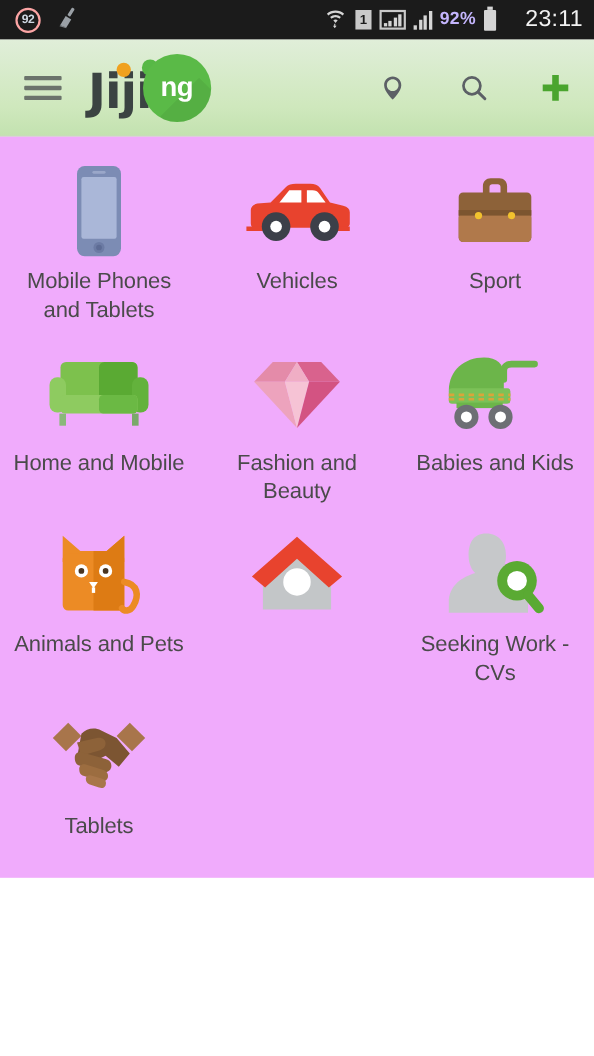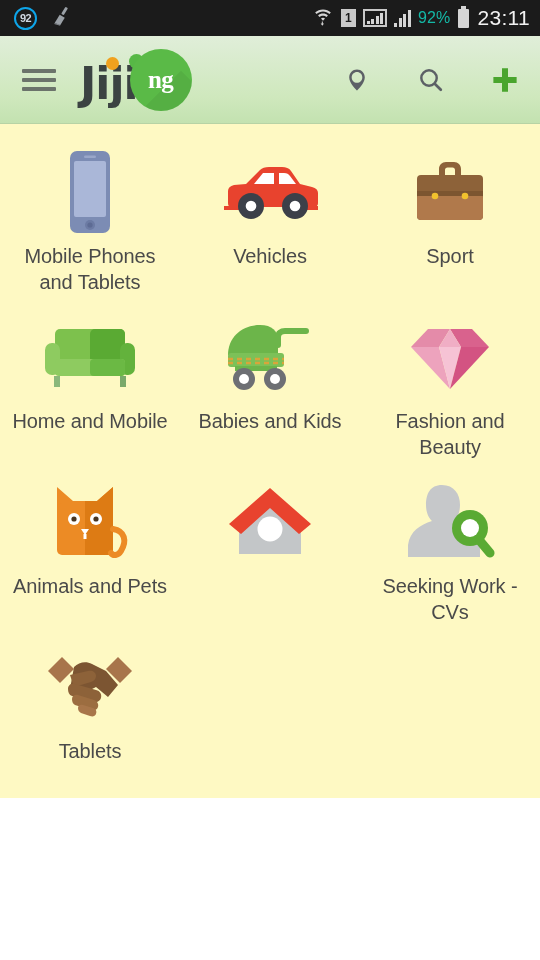--- a/index.html
+++ b/index.html
@@ -33,40 +33,41 @@
   }
   .status-right {
     display: flex;
     align-items: center;
     gap: 7px;
   }
   .badge-92 {
     width: 23px;
     height: 23px;
     border-radius: 50%;
-    border: 2px solid #0ea5e9;
+    border: 2px solid #fca5a5;
     color: #cfd8e3;
     font-size: 11px;
     font-weight: bold;
     display: flex;
     align-items: center;
     justify-content: center;
     box-sizing: border-box;
     letter-spacing: -0.5px;
   }
   .status-text {
-    color: #14b8a6;
+    color: #c4b5fd;
     font-size: 16px;
     letter-spacing: 0.2px;
+    font-weight: bold;
   }
   .clock {
     color: #f2f2f2;
     font-size: 21px;
     letter-spacing: 0.3px;
-    margin-left: 2px;
+    margin-left: 20px;
   }
   .sim-box {
     width: 15px;
     height: 18px;
     background: #c9c9c9;
     color: #1b1b1b;
     font-size: 12px;
     font-weight: bold;
     display: flex;
     align-items: center;
@@ -186,21 +187,21 @@
     position: absolute;
     right: -14px;
     bottom: -20px;
     width: 50px;
     height: 50px;
     background: rgba(0,0,0,0.055);
     transform: rotate(45deg);
   }
   .ng-text {
     color: #ffffff;
-    font-family: Liberation Serif, serif;
+    font-family: Liberation Sans, sans-serif;
     font-weight: bold;
     font-size: 25px;
     position: relative;
     z-index: 2;
     letter-spacing: -0.5px;
   }
   .header-actions {
     margin-left: auto;
     display: flex;
     align-items: center;
@@ -213,21 +214,21 @@
     align-items: center;
     justify-content: center;
     cursor: pointer;
   }
 
   
   .grid {
     display: grid;
     grid-template-columns: repeat(3, 1fr);
     padding-top: 14px;
-    background: #fef9c3;
+    background: #f0abfc;
   }
   .cat {
     height: 165px;
     display: flex;
     flex-direction: column;
     align-items: center;
     justify-content: flex-start;
     cursor: pointer;
     padding-top: 8px;
     box-sizing: border-box;
@@ -392,47 +393,47 @@
         <rect x="49" y="38" width="35" height="17" rx="4" fill="#6bb944"></rect>
         <rect x="13" y="55" width="6" height="11" fill="#8ab87a"></rect>
         <rect x="79" y="55" width="6" height="11" fill="#7aa96a"></rect>
       </svg>
     </div>
     <div class="cat-label">Home and Mobile</div>
   </div>
 
   <div class="cat">
     <div class="cat-icon">
+      <svg width="88" height="76" viewBox="0 0 88 76">
+        <path d="M22 10 L44 10 L33 28 L5 28 Z" fill="#e48ba9"></path>
+        <path d="M44 10 L66 10 L83 28 L55 28 Z" fill="#d9628d"></path>
+        <path d="M44 10 L55 28 L33 28 Z" fill="#f0aec5"></path>
+        <path d="M5 28 L33 28 L44 70 Z" fill="#eda3bd"></path>
+        <path d="M33 28 L55 28 L44 70 Z" fill="#f6c3d5"></path>
+        <path d="M55 28 L83 28 L44 70 Z" fill="#d35382"></path>
+      </svg>
+    </div>
+    <div class="cat-label">Fashion and Beauty</div>
+  </div>
+
+  <div class="cat">
+    <div class="cat-icon">
       <svg width="100" height="76" viewBox="0 0 100 76">
         <path d="M8 36 C8 18 22 6 40 6 C52 6 58 12 58 22 L58 36 Z" fill="#6cb54a"></path>
         <rect x="8" y="34" width="56" height="14" rx="3" fill="#7cc158"></rect>
         <path d="M8 40 L64 40 M8 44 L64 44" stroke="#d9a53a" stroke-width="2.4" stroke-dasharray="5 4"></path>
         <path d="M58 26 L58 18 C58 14 61 12 65 12 L86 12" stroke="#6cb54a" stroke-width="6" fill="none" stroke-linecap="round"></path>
         <rect x="15" y="47" width="42" height="5" fill="#6cb54a"></rect>
         <circle cx="24" cy="60" r="11" fill="#6d6f74"></circle>
         <circle cx="24" cy="60" r="5" fill="#ffffff"></circle>
         <circle cx="55" cy="60" r="11" fill="#6d6f74"></circle>
         <circle cx="55" cy="60" r="5" fill="#ffffff"></circle>
       </svg>
     </div>
     <div class="cat-label">Babies and Kids</div>
-  </div>
-
-  <div class="cat">
-    <div class="cat-icon">
-      <svg width="88" height="76" viewBox="0 0 88 76">
-        <path d="M22 10 L44 10 L33 28 L5 28 Z" fill="#e48ba9"></path>
-        <path d="M44 10 L66 10 L83 28 L55 28 Z" fill="#d9628d"></path>
-        <path d="M44 10 L55 28 L33 28 Z" fill="#f0aec5"></path>
-        <path d="M5 28 L33 28 L44 70 Z" fill="#eda3bd"></path>
-        <path d="M33 28 L55 28 L44 70 Z" fill="#f6c3d5"></path>
-        <path d="M55 28 L83 28 L44 70 Z" fill="#d35382"></path>
-      </svg>
-    </div>
-    <div class="cat-label">Fashion and Beauty</div>
   </div>
 
   <div class="cat">
     <div class="cat-icon">
       <svg width="86" height="82" viewBox="0 0 86 82">
         <path d="M10 30 L10 6 L26 20 L50 20 L66 6 L66 30 Z" fill="#ec8b25"></path>
         <rect x="10" y="22" width="56" height="52" rx="5" fill="#ec8b25"></rect>
         <path d="M38 6 L38 74 L66 74 L66 6 L50 20 L38 20 Z" fill="#dd7b14"></path>
         <circle cx="27" cy="38" r="6" fill="#ffffff"></circle>
         <circle cx="49" cy="38" r="6" fill="#ffffff"></circle>

